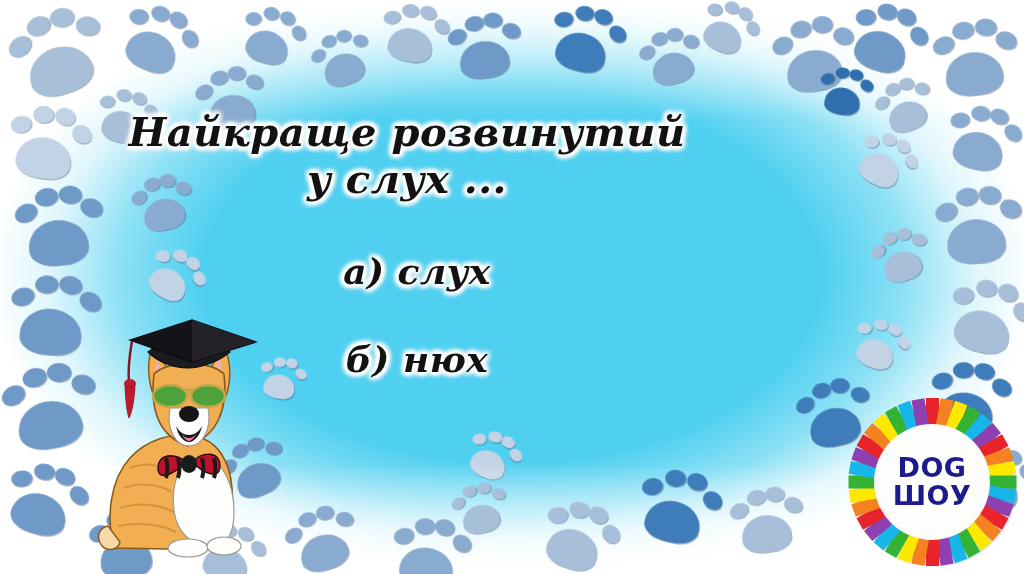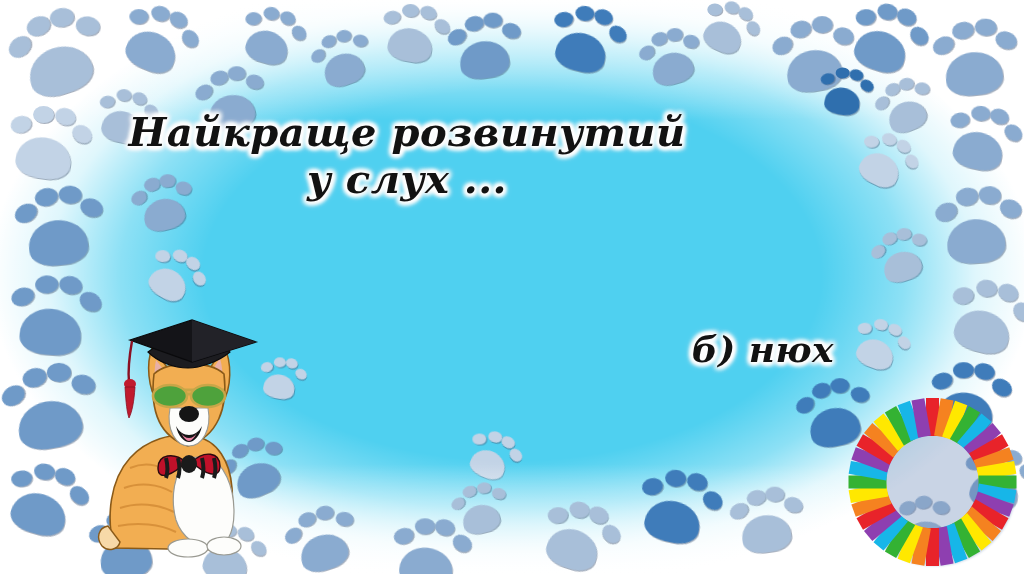--- a/index.html
+++ b/index.html
@@ -99,21 +99,21 @@
     padding-right: 210px;
   }
 
   .option {
     left: 0; right: 0;
     text-align: center;
     font-size: 36px;
     padding-right: 190px;
   }
   #option-a { top: 250px; }
-  #option-b { top: 328px; text-align: right; }
+  #option-b { top: 338px; }
   #option-c { top: 420px; }
 
   
   #dog {
     position: absolute;
     left: 96px;
     top: 312px;
     width: 175px;
     height: 248px;
   }
@@ -491,20 +491,21 @@
         <span class="toe t1"></span>
         <span class="toe t2"></span>
         <span class="toe t3"></span>
         <span class="toe t4"></span>
         <span class="pad"></span>
       </div>
     </div>
 
   <div class="text-glow" id="title"><span>Найкраще розвинутий</span><br><span>у слух ...</span></div>
 
+  <div class="text-glow option" id="option-a">а) слух</div>
   <div class="text-glow option" id="option-b">б) нюх</div>
 
   <div id="dog">
     <svg viewBox="0 0 175 248" xmlns="http://www.w3.org/2000/svg">
 
       <path d="M18 236 C10 205 14 168 34 146 C50 128 76 120 98 124 C122 128 134 150 136 176
                C138 202 132 226 126 238 Z" fill="#f2ae52" stroke="#8a5a18" stroke-width="1.6"></path>
 
       <path d="M34 156 C48 150 62 152 72 160" fill="none" stroke="#d8913a" stroke-width="2"></path>
       <path d="M28 176 C44 170 62 172 76 180" fill="none" stroke="#d8913a" stroke-width="2"></path>
@@ -661,15 +662,19 @@
         <div class="seg" style="transform: rotate(330deg); color: rgb(52, 178, 51);">
           <i></i>
         </div>
         <div class="seg" style="transform: rotate(340deg); color: rgb(23, 182, 232);">
           <i></i>
         </div>
         <div class="seg" style="transform: rotate(350deg); color: rgb(142, 63, 176);">
           <i></i>
         </div>
       </div>
+    <div class="inner">
+      <span>DOG</span>
+      <span>ШОУ</span>
+    </div>
   </div>
 
 </div>
 
 </body></html>

